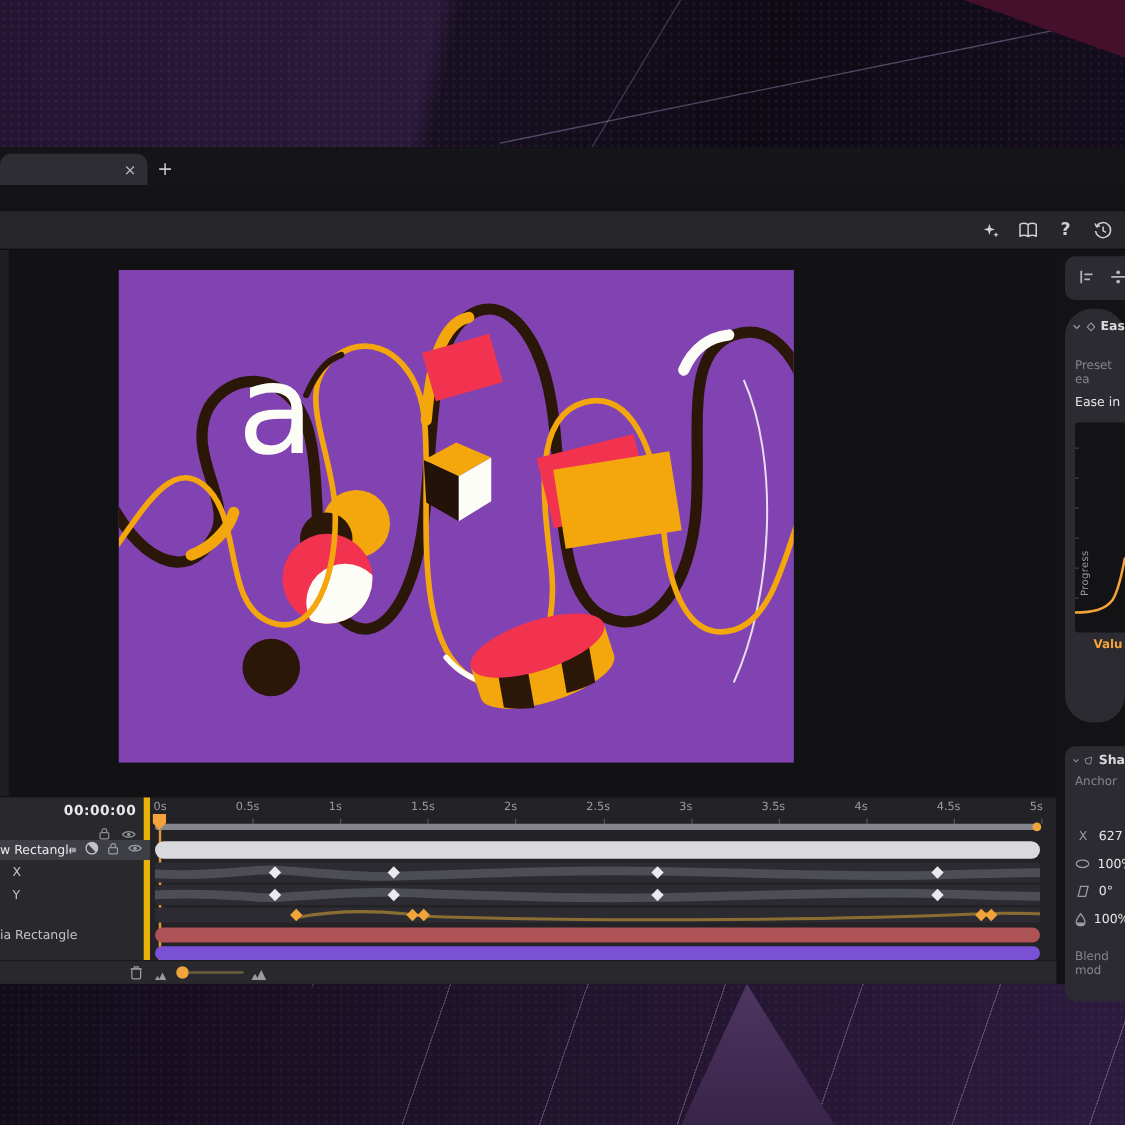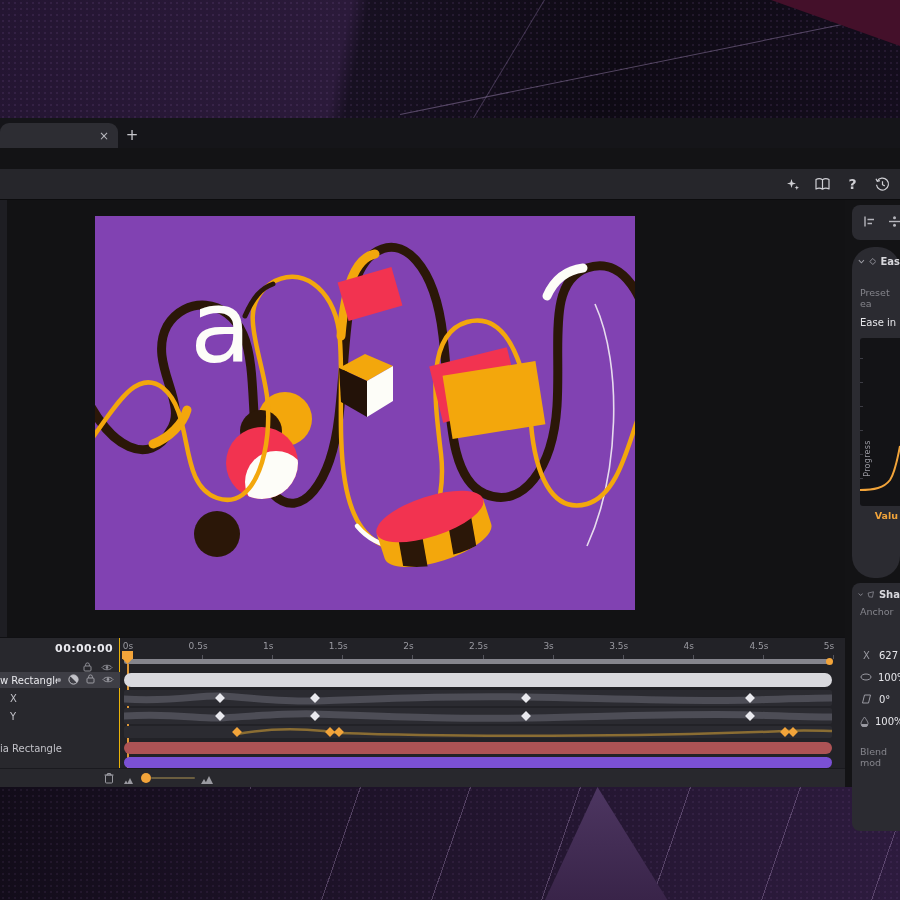--- a/index.html
+++ b/index.html
@@ -49,21 +49,21 @@
 
   .main{position:absolute;top:82px;left:0;width:845px;height:437px;background:#121214;}
   .left-strip{position:absolute;top:0;left:0;width:7px;height:100%;background:#1e1e23;}
 
   
   .canvas{position:absolute;left:95px;top:16px;width:540px;height:394px;background:#8142b2;overflow:hidden;}
   .canvas svg{display:block;}
 
   
   .timeline{position:absolute;top:519px;left:0;width:845px;height:150px;background:#222227;border-top:1px solid #101013;}
-  .tl-left{position:absolute;top:0;left:0;width:120px;height:131px;background:#28282d;border-right:1px solid #eab308;}
+  .tl-left{position:absolute;top:0;left:0;width:120px;height:131px;background:#28282d;border-right:5px solid #eab308;}
   .timecode{position:absolute;top:4px;right:6px;color:#e9e9ee;font-size:11px;font-weight:600;letter-spacing:.4px;}
   .tl-left-header-icons{position:absolute;top:19px;right:6px;display:flex;gap:9px;color:#8d8d94;}
   .lrow{position:absolute;left:0;width:120px;display:flex;align-items:center;font-size:10px;color:#c2c2c8;}
   .lrow .name{white-space:nowrap;overflow:hidden;}
   .lrow.sel{background:#3e3e45;color:#e9e9ed;}
   .lrow-icons{margin-left:auto;display:flex;align-items:center;gap:7px;padding-right:6px;color:#9a9aa1;}
   .dot{width:4px;height:4px;border-radius:50%;background:#9a9aa1;}
 
   .tl-tracks{position:absolute;top:0;left:120px;width:725px;height:143px;}
   .ruler-label{position:absolute;top:3px;transform:translateX(-50%);font-size:9px;color:#9a9aa1;}
@@ -83,21 +83,21 @@
   .tl-bottom{position:absolute;bottom:0;left:0;width:845px;height:19px;background:#28282d;border-top:1px solid #1a1a1f;
     display:flex;align-items:center;color:#9a9aa1;}
   .slider-line{width:44px;height:2px;background:#6b5e3f;border-radius:1px;}
   .slider-knob{width:10px;height:10px;border-radius:50%;background:#f2a43a;}
 
   
   .right-panel{position:absolute;top:87px;right:0;width:48px;height:582px;}
   .rp-section{position:absolute;left:0;width:48px;background:#2b2b31;border-radius:8px 0 0 8px;}
   .rp-icons{top:0;height:35px;display:flex;align-items:center;gap:12px;padding-left:11px;color:#b5b5bc;}
   .rp-ease{top:42px;height:331px;border-radius:22px;}
-  .rp-shape{top:378px;height:248px;}
+  .rp-shape{top:392px;height:204px;}
   .rp-head{display:flex;align-items:center;gap:4px;padding:9px 0 0 6px;color:#d8d8dd;font-size:10px;font-weight:600;}
   .rp-label{color:#85858c;font-size:9.5px;padding-left:8px;}
   .rp-value-white{color:#e6e6ea;font-size:10px;padding-left:8px;}
   .graph{position:absolute;top:91px;left:8px;width:40px;height:168px;background:#131316;border-radius:3px 0 0 3px;}
   .graph-ylabel{position:absolute;top:50%;left:3px;transform:translate(0,-50%);writing-mode:vertical-rl;
     transform-origin:center;rotate:180deg;font-size:8px;color:#9a9aa2;letter-spacing:.3px;}
   .graph-tick{position:absolute;left:0;width:3px;height:1px;background:#3c3c44;}
   .graph-xlabel{position:absolute;top:263px;right:2px;color:#f2a43a;font-size:9.5px;font-weight:600;}
   .prop-row{position:absolute;left:0;width:48px;height:16px;display:flex;align-items:center;gap:6px;padding-left:8px;}
   .prop-icon{width:13px;display:flex;justify-content:center;color:#9a9aa2;font-size:10px;}

